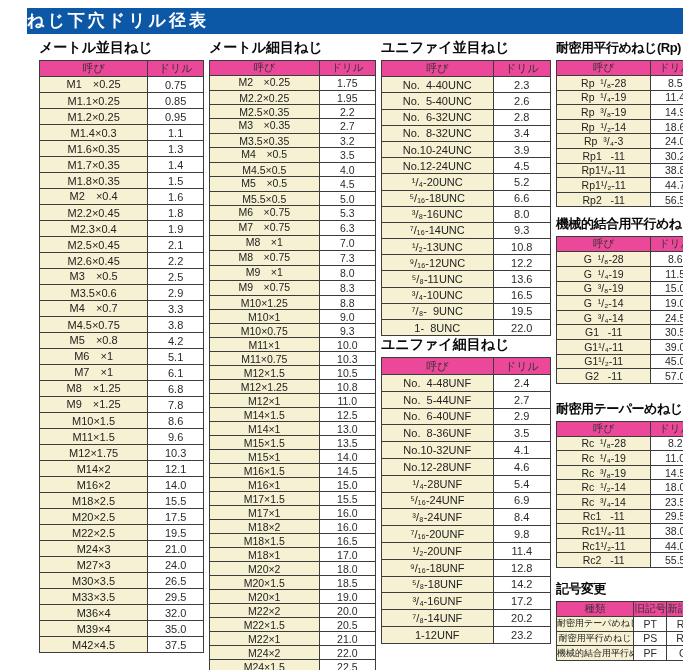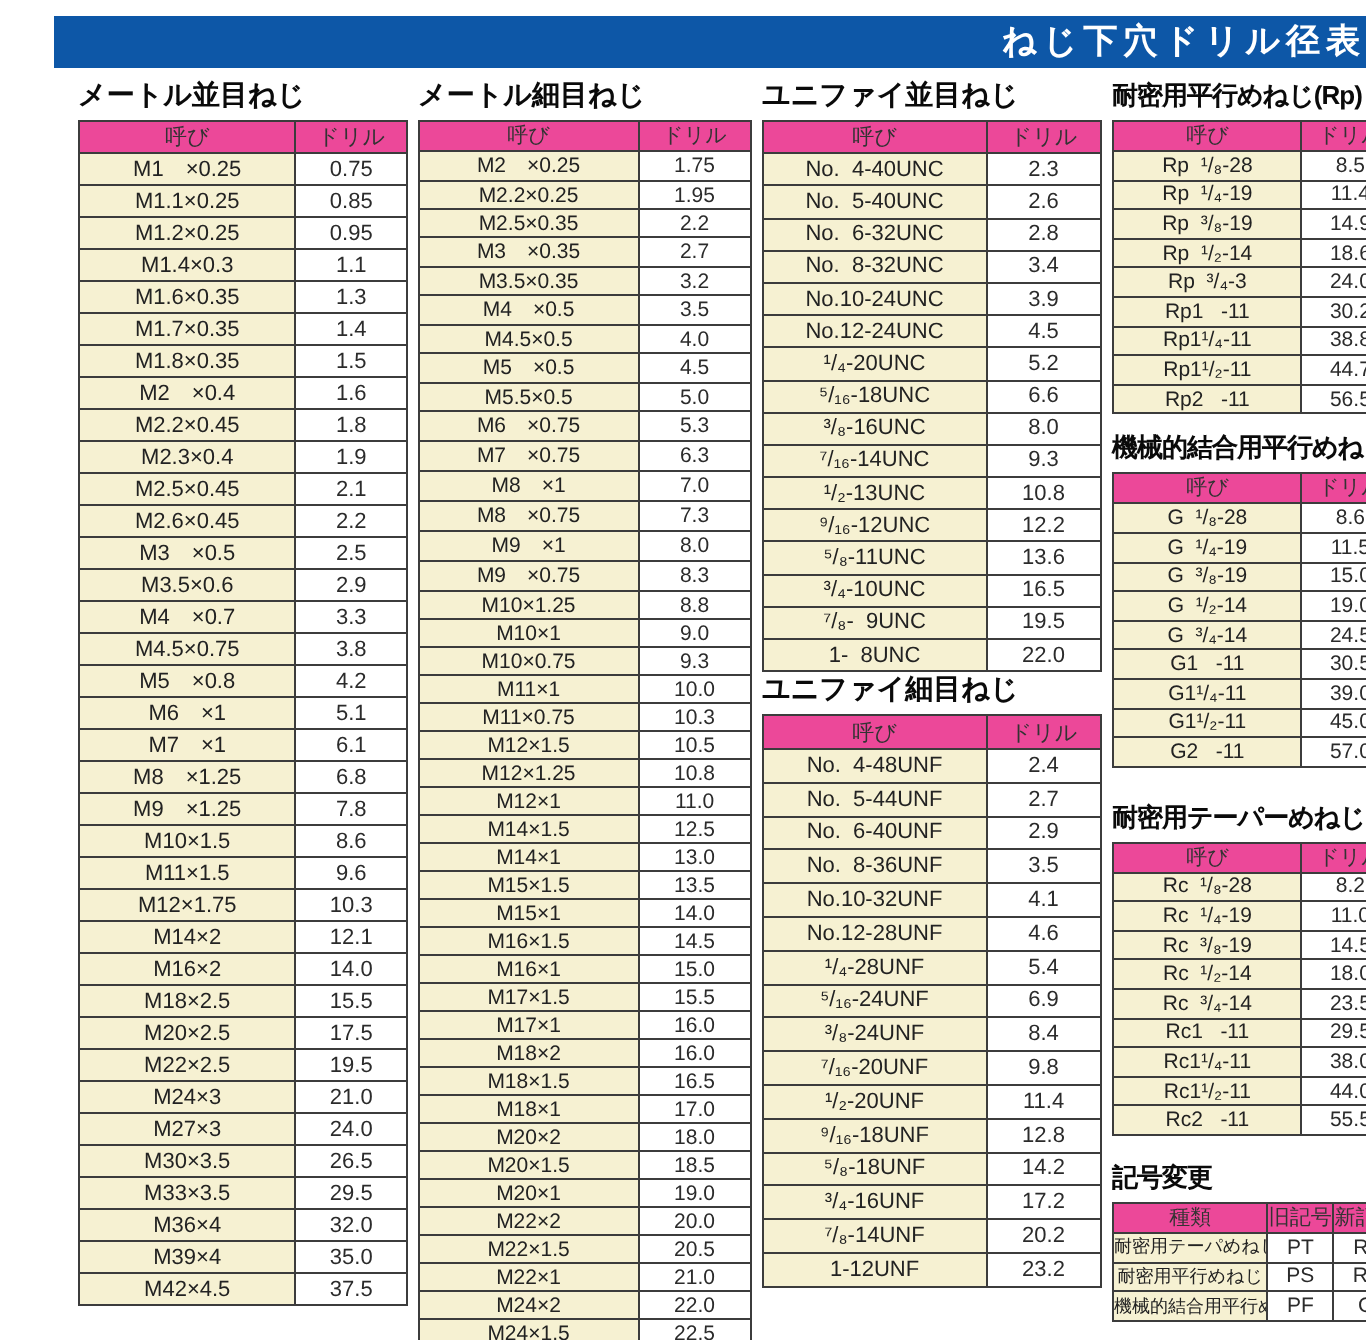--- a/index.html
+++ b/index.html
@@ -3,21 +3,21 @@
 <meta charset="utf-8">
 <style>
   html,body{margin:0;padding:0;}
   body{
     width:683px;height:670px;overflow:hidden;background:#ffffff;
     font-family:"Liberation Sans","DejaVu Sans",sans-serif;color:#222;
     position:relative;
   }
   .title-bar{
     height:26px;margin:8px 0 5px 27px;background:#0d57a7;color:#ffffff;
-    text-align:right;font-size:17px;font-weight:bold;line-height:26px;
+    text-align:left;font-size:17px;font-weight:bold;line-height:26px;
     letter-spacing:3px;
   }
   .cols{
     display:flex;gap:5px;padding:0 2px 0 3px;align-items:flex-start;
   }
   .col{flex:0 0 auto;}
   .col1{width:165px;padding-left:36px;}
   .col2{width:167px;}
   .col3{width:170px;}
   .col4{width:144px;}

